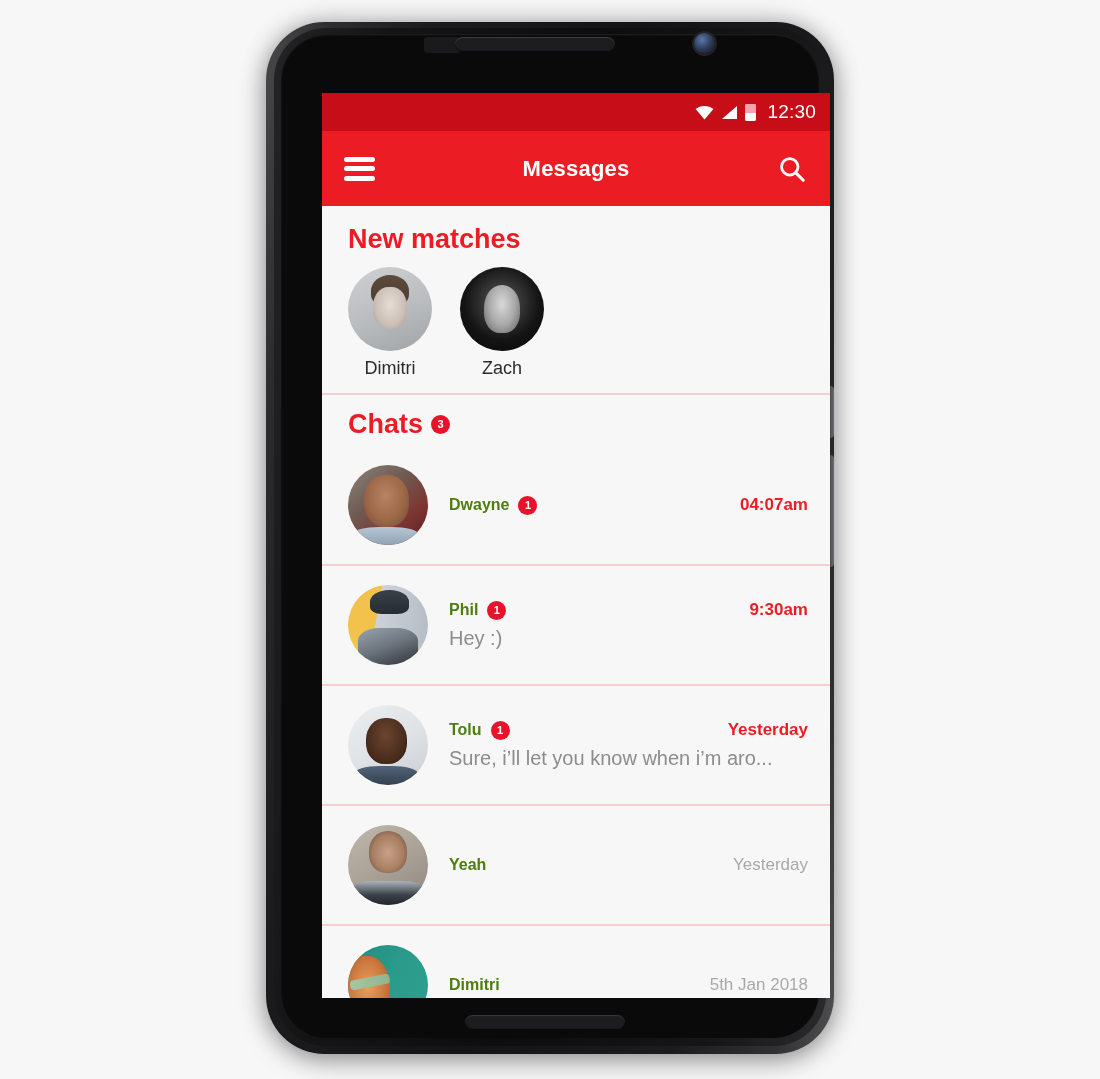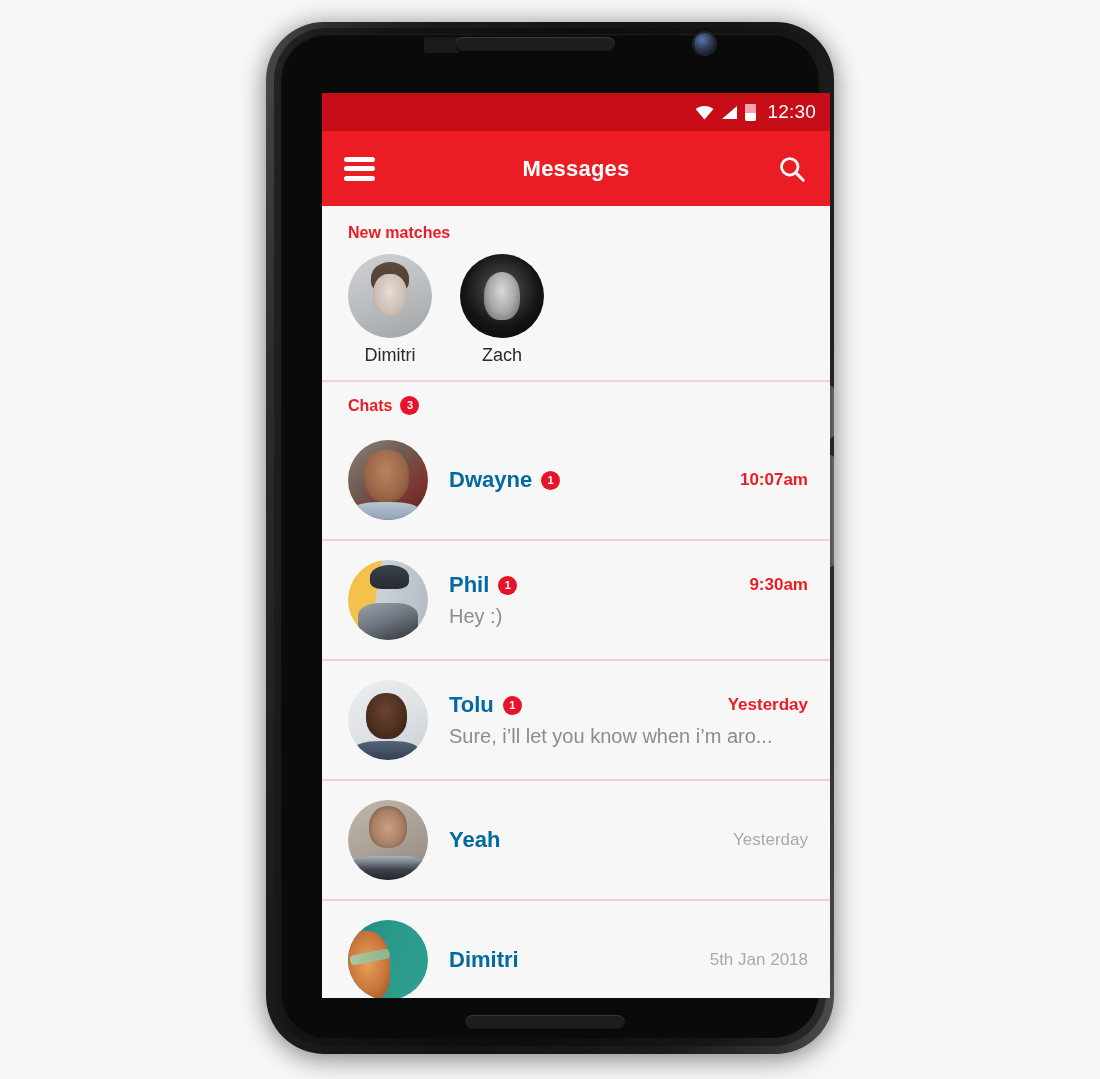--- a/index.html
+++ b/index.html
@@ -198,21 +198,21 @@
   .content {
     background: #f7f7f7;
     height: 792px;
     overflow: hidden;
   }
 
   
   .section-new-matches { padding: 18px 0 14px 0; }
   .section-title {
     color: #ec1c24;
-    font-size: 16px;
+    font-size: 27px;
     font-weight: 700;
     padding-left: 26px;
     margin-bottom: 12px;
   }
   .matches-row {
     display: flex;
     gap: 28px;
     padding-left: 26px;
   }
   .match-item { width: 84px; text-align: center; }
@@ -275,23 +275,23 @@
     margin-left: 21px;
     flex: 1;
     min-width: 0;
   }
   .chat-line1 {
     display: flex;
     align-items: center;
     gap: 9px;
   }
   .chat-name {
-    font-size: 22px;
+    font-size: 16px;
     font-weight: 700;
-    color: #0369a1;
+    color: #4d7c0f;
   }
   .chat-time {
     margin-left: auto;
     font-size: 17px;
     font-weight: 400;
     white-space: nowrap;
   }
   .chat-time.unread { color: #ec1c24; font-weight: 700; }
   .chat-time.read { color: #a9a9a9; }
   .chat-preview {
@@ -498,21 +498,21 @@
         </div>
 
         <div class="chat-row">
           <div class="chat-avatar">
             <span class="av av-dwayne"></span>
           </div>
           <div class="chat-body">
             <div class="chat-line1">
               <span class="chat-name">Dwayne</span>
               <span class="badge">1</span>
-              <span class="chat-time unread">10:07am</span>
+              <span class="chat-time unread">04:07am</span>
             </div>
           </div>
         </div>
 
         <div class="divider"></div>
 
         <div class="chat-row">
           <div class="chat-avatar">
             <span class="av-phil-bg"></span>
             <span class="av av-phil"></span>

